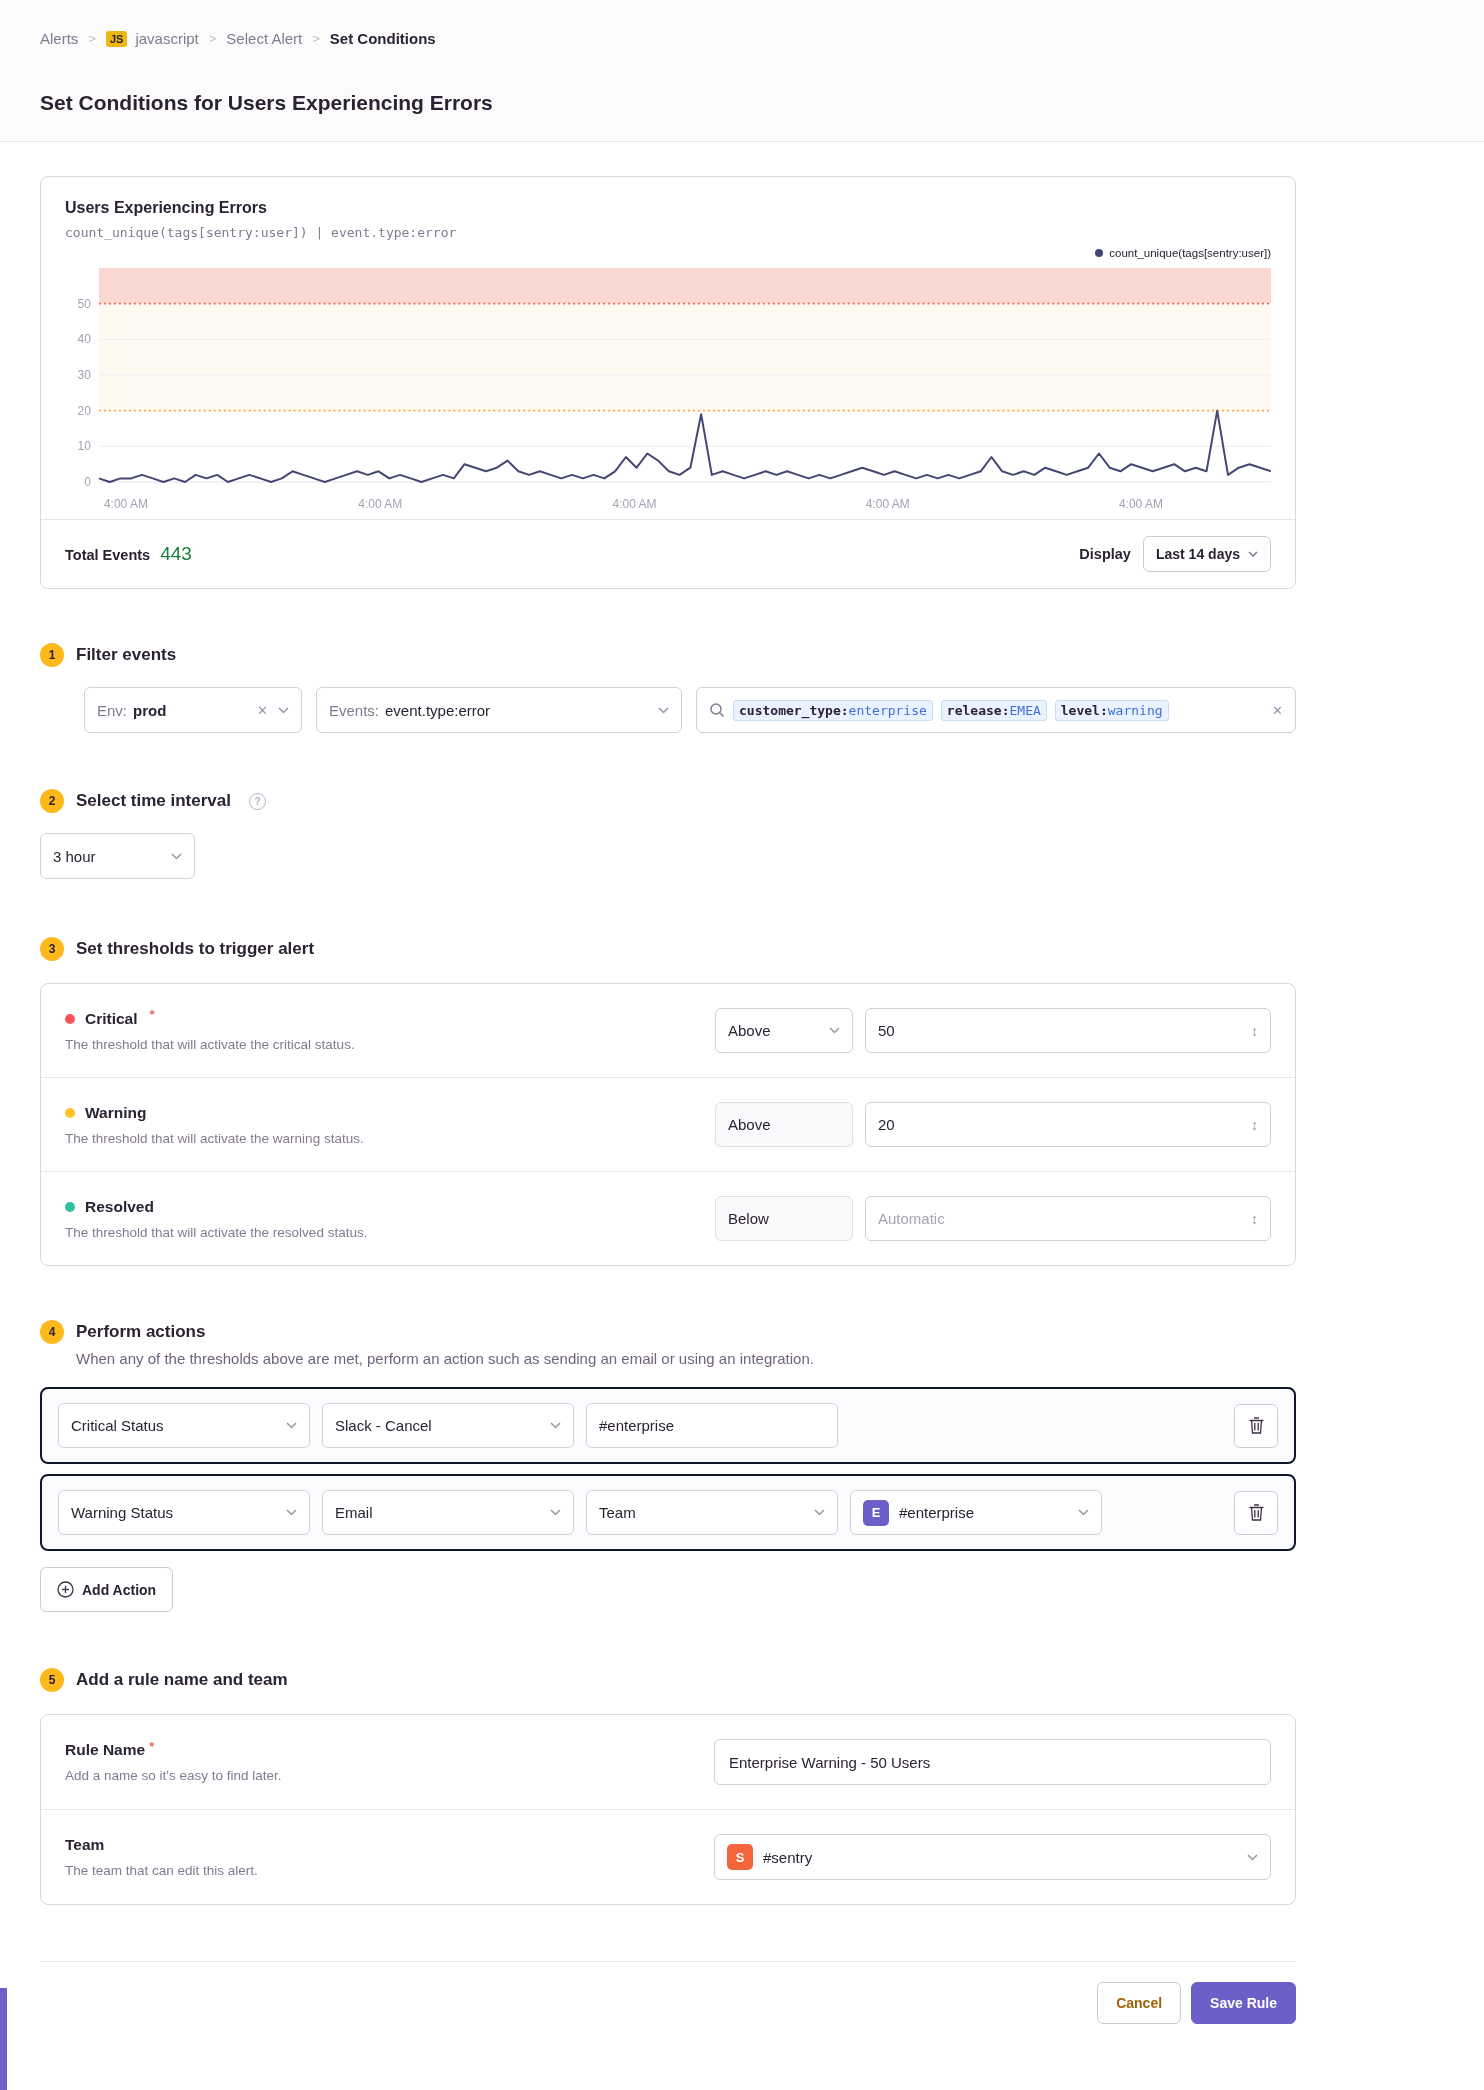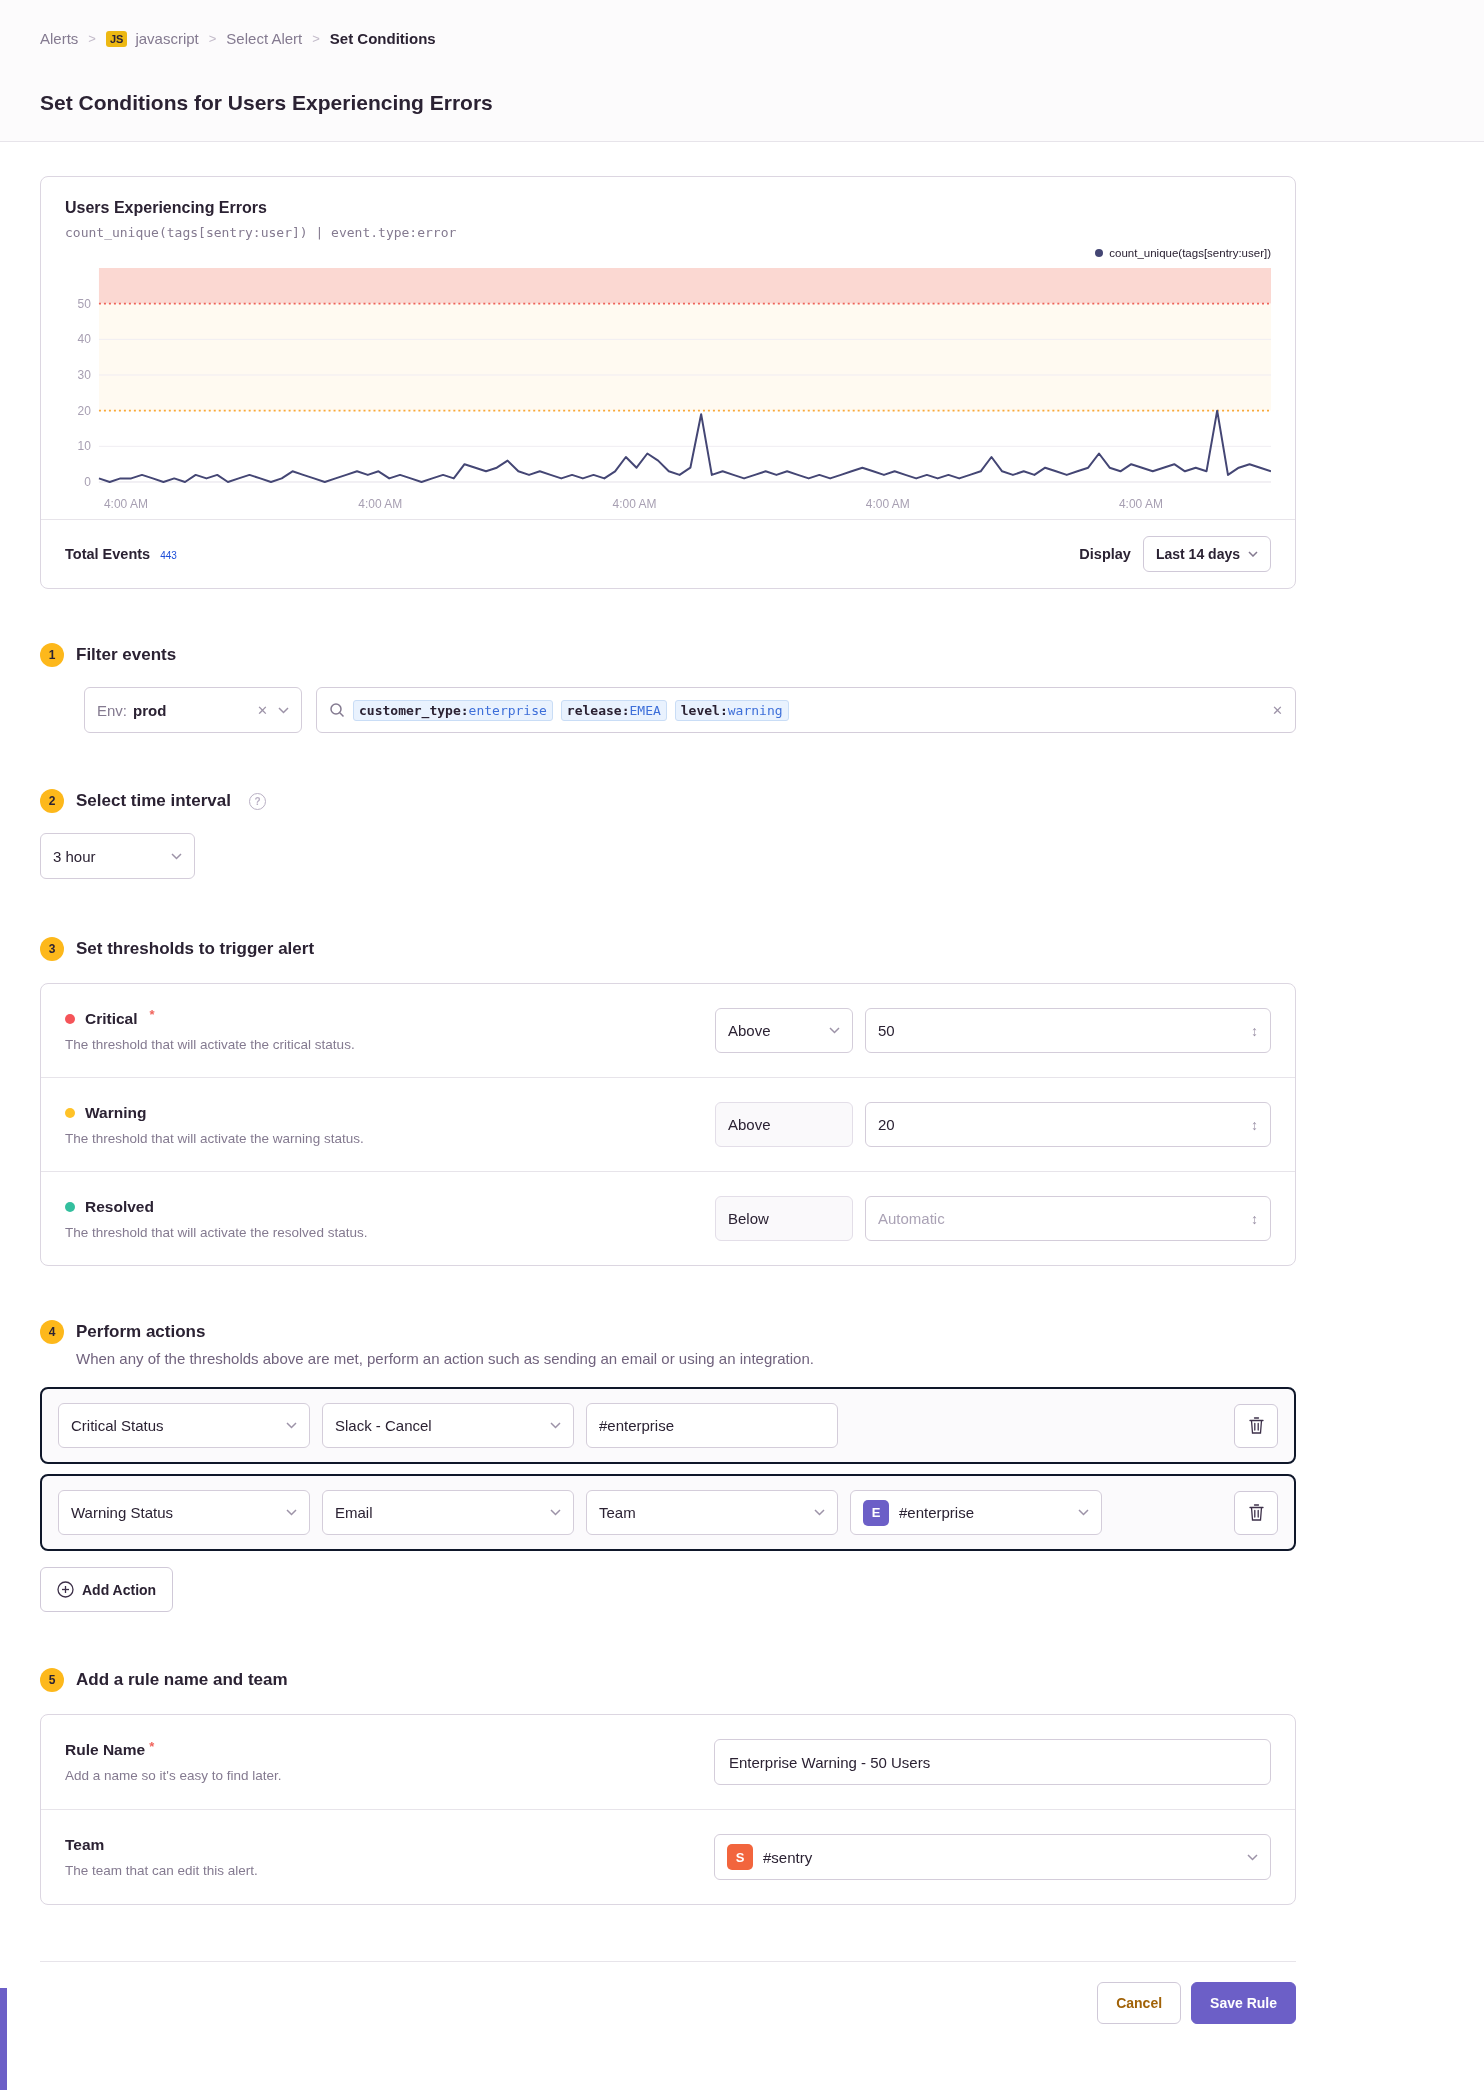--- a/index.html
+++ b/index.html
@@ -30,21 +30,21 @@
   .chart-title { font-size:16px; font-weight:600; }
   .chart-query { margin-top:8px; font-size:13px; color:#847a90; }
   .chart-legend { display:flex; justify-content:flex-end; align-items:center; gap:6px;
     padding:0 24px; height:22px; margin-top:2px; font-size:11.5px; color:#2b2233; }
   .legend-dot { width:8px; height:8px; border-radius:50%; background:#444674; }
   .chart-plot { padding:0 24px; }
   .chart-footer { border-top:1px solid #e7e4ea; padding:16px 24px; display:flex;
     justify-content:space-between; align-items:center; }
   .cf-left { display:flex; gap:10px; align-items:baseline; }
   .cf-label { font-weight:700; font-size:14.5px; }
-  .cf-value { color:#1d4ed8; font-size:10px; }
+  .cf-value { color:#15803d; font-size:19px; }
   .cf-right { display:flex; align-items:center; gap:12px; }
   .display-label { font-weight:700; font-size:14.5px; }
   .btn-light { display:inline-flex; align-items:center; gap:8px; background:#fff;
     border:1px solid #d0c9d8; border-radius:6px; padding:9px 12px; font-size:14px;
     font-weight:600; cursor:pointer; }
 
   
   .step-head { display:flex; align-items:center; gap:12px; font-size:17px; font-weight:600; }
   .step-num { width:24px; height:24px; border-radius:50%; background:#fdb81b; color:#2b2233;
     font-size:12px; font-weight:700; display:flex; align-items:center; justify-content:center; flex:none; }
@@ -210,20 +210,27 @@
     <div class="field select env-select">
       <span class="env-label">Env:</span>
       <span class="env-value">prod</span>
       <span class="env-icons">
         <span class="icon-x">✕</span>
         <svg class="chev" width="11" height="7" viewBox="0 0 11 7">
             <polyline points="1,1 5.5,5.5 10,1" fill="none" stroke="#9d93a8" stroke-width="1.5"></polyline>
           </svg>
       </span>
     </div>
+    <div class="field select events-select">
+      <span class="events-label">Events:</span>
+      <span class="events-value">event.type:error</span>
+      <svg class="chev" style="margin-left:auto;" width="11" height="7" viewBox="0 0 11 7">
+          <polyline points="1,1 5.5,5.5 10,1" fill="none" stroke="#9d93a8" stroke-width="1.5"></polyline>
+        </svg>
+    </div>
     <div class="field search-field">
       <svg width="16" height="16" viewBox="0 0 16 16">
           <circle cx="7" cy="7" r="5" fill="none" stroke="#847a90" stroke-width="1.5"></circle>
           <line x1="10.8" y1="10.8" x2="14.5" y2="14.5" stroke="#847a90" stroke-width="1.5"></line>
         </svg>
       <span class="token mono"><span class="tk">customer_type:</span><span class="tv">enterprise</span></span>
       <span class="token mono"><span class="tk">release:</span><span class="tv">EMEA</span></span>
       <span class="token mono"><span class="tk">level:</span><span class="tv">warning</span></span>
       <span class="icon-x" style="margin-left:auto;">✕</span>
     </div>

